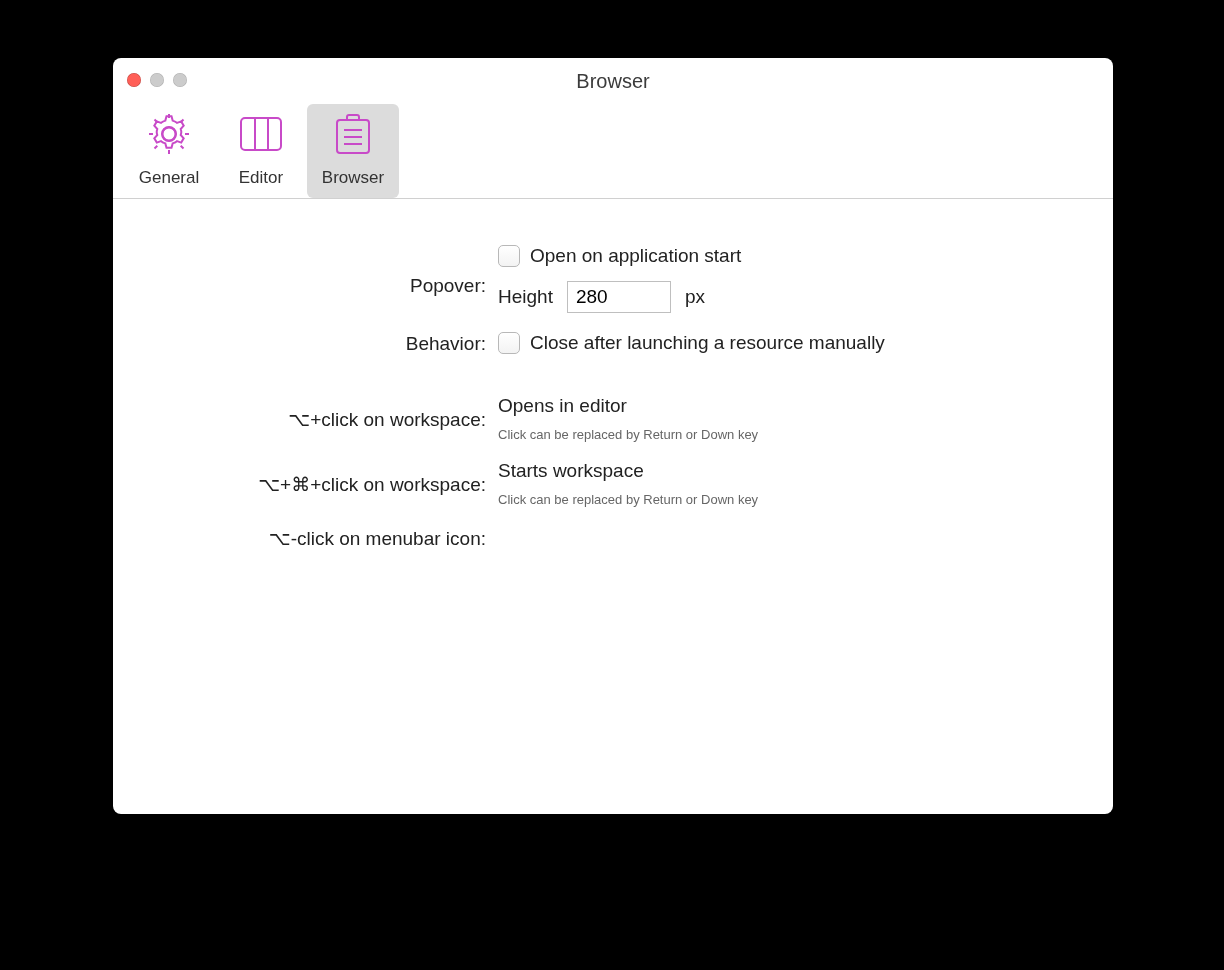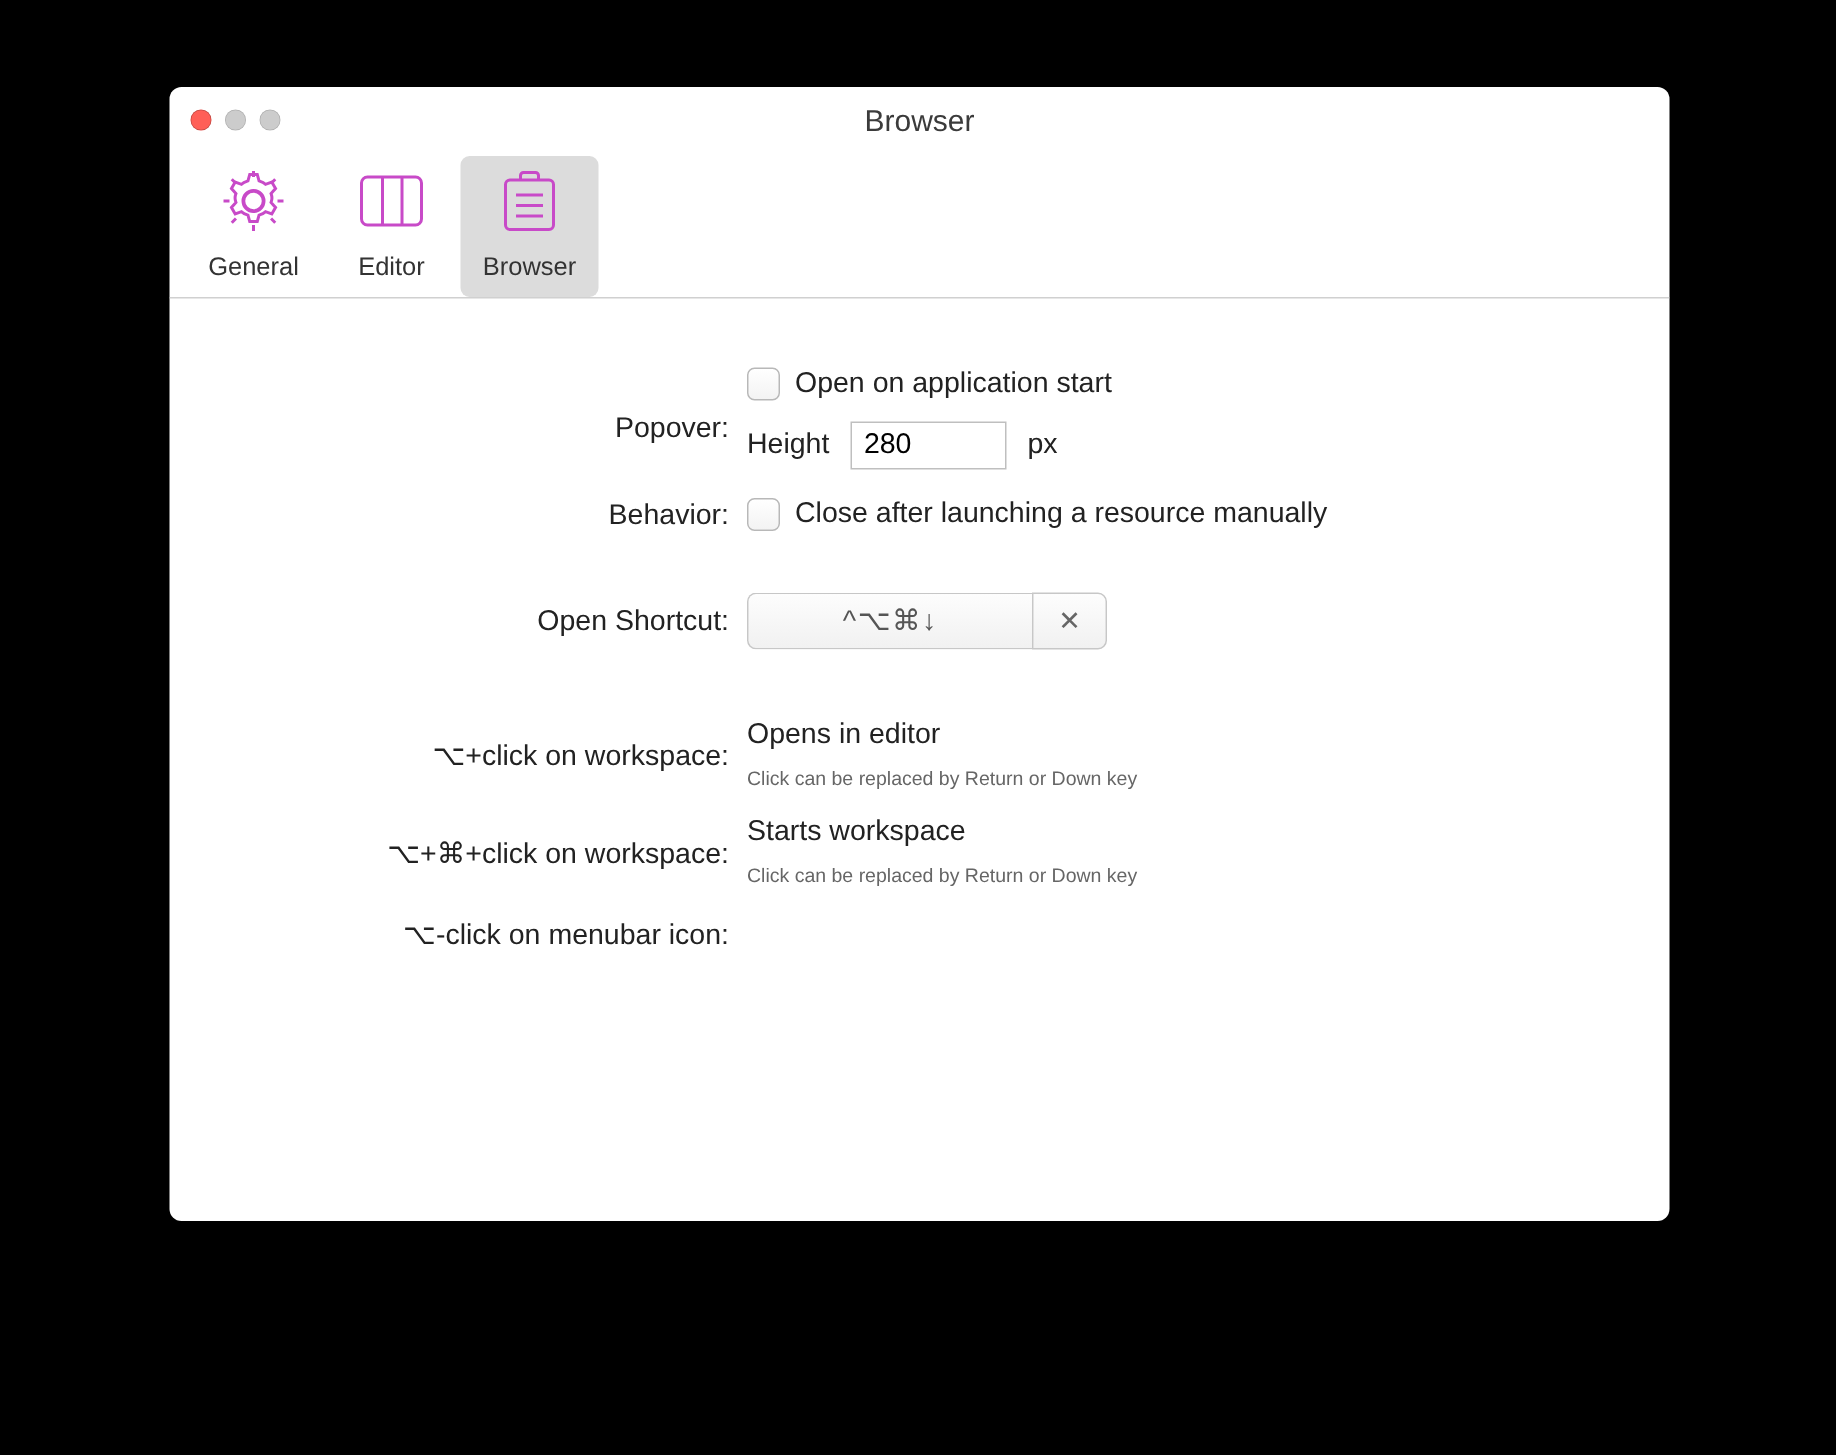--- a/index.html
+++ b/index.html
@@ -266,31 +266,20 @@
       <div class="field-col">
         <div class="chk-line">
           <div class="checkbox">
             
           </div>
           <span>Close after launching a resource manually</span>
         </div>
       </div>
     </div>
 
-    <div class="row" style="margin-bottom:46px">
-      <div class="label-col">Open Shortcut:</div>
-      <div class="field-col">
-        <div class="shortcut-group">
-          <div class="shortcut-field">^⌥⌘↓</div>
-          <div class="shortcut-clear">
-            <span>✕</span>
-          </div>
-        </div>
-      </div>
-    </div>
 
     <div class="row hint-row">
       <div class="label-col">⌥+click on workspace:</div>
       <div class="field-col hint-block">
         <div class="main-text">Opens in editor</div>
         <div class="sub-text">Click can be replaced by Return or Down key</div>
       </div>
     </div>
 
     <div class="row hint-row">

